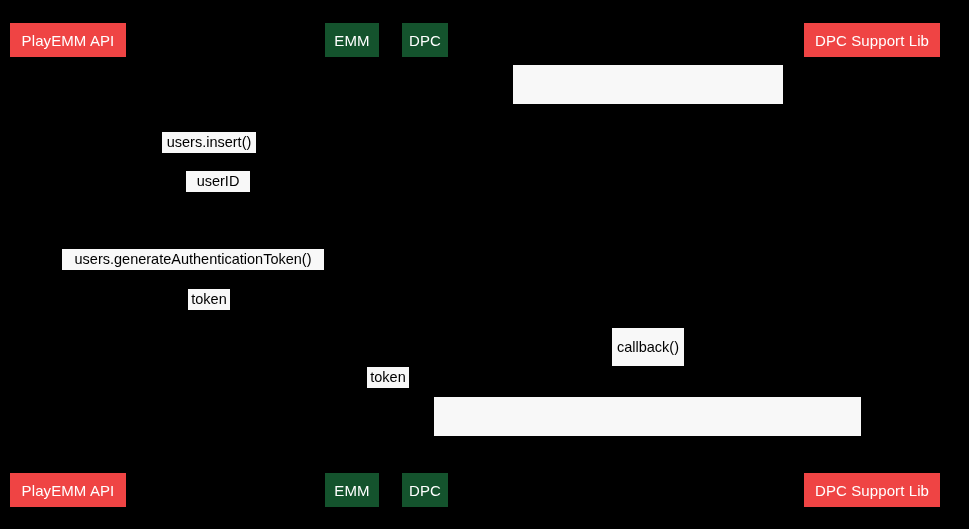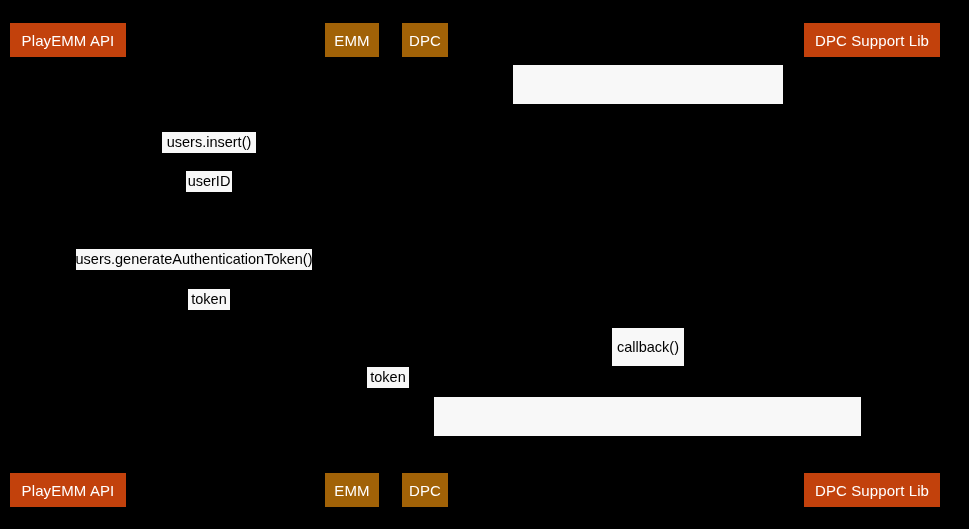--- a/index.html
+++ b/index.html
@@ -23,22 +23,22 @@
     box-sizing: border-box;
     display: flex;
     align-items: center;
     justify-content: center;
     color: #ffffff;
     font-size: 15px;
     line-height: 1;
     white-space: nowrap;
     letter-spacing: 0.1px;
   }
-  .participant.green { background: #c2410c; }
-  .participant.blue  { background: #a16207; }
+  .participant.green { background: #ef4444; }
+  .participant.blue  { background: #14532d; }
 
   .msg-label {
     position: absolute;
     box-sizing: border-box;
     background: #f8f8f8;
     color: #000000;
     font-size: 14.5px;
     line-height: 19px;
     text-align: center;
     white-space: pre;
@@ -97,24 +97,24 @@
     <span>DPC Support Lib</span>
   </div>
 
   <div class="msg-label two-line" style="left:513px; top:65px; width:270px; height:39px;">
     <div>androidForWorkAccountSupport</div>
     <div>.ensureWorkingEnvironment(callback)</div>
   </div>
 
   <div class="msg-label" style="left:162px; top:132px; width:94px; height:21px;">users.insert()</div>
 
-  <div class="msg-label" style="left:186px; top:171px; width:46px; height:21px;">userID</div>
+  <div class="msg-label" style="left:186px; top:171px; width:64px; height:21px;">userID</div>
 
 
-  <div class="msg-label" style="left:76px; top:249px; width:236px; height:21px;">users.generateAuthenticationToken()</div>
+  <div class="msg-label" style="left:62px; top:249px; width:262px; height:21px;">users.generateAuthenticationToken()</div>
 
   <div class="msg-label" style="left:188px; top:289px; width:42px; height:21px;">token</div>
 
   <div class="msg-label" style="left:612px; top:328px; width:72px; height:38px;">callback()</div>
 
   <div class="msg-label" style="left:367px; top:367px; width:42px; height:21px;">token</div>
 
   <div class="msg-label two-line" style="left:434px; top:397px; width:427px; height:39px;">
     <div>androidForWorkAccountSupport</div>
     <div>.addAndroidForWorkAccount(token, accountAddedCallback)</div>

